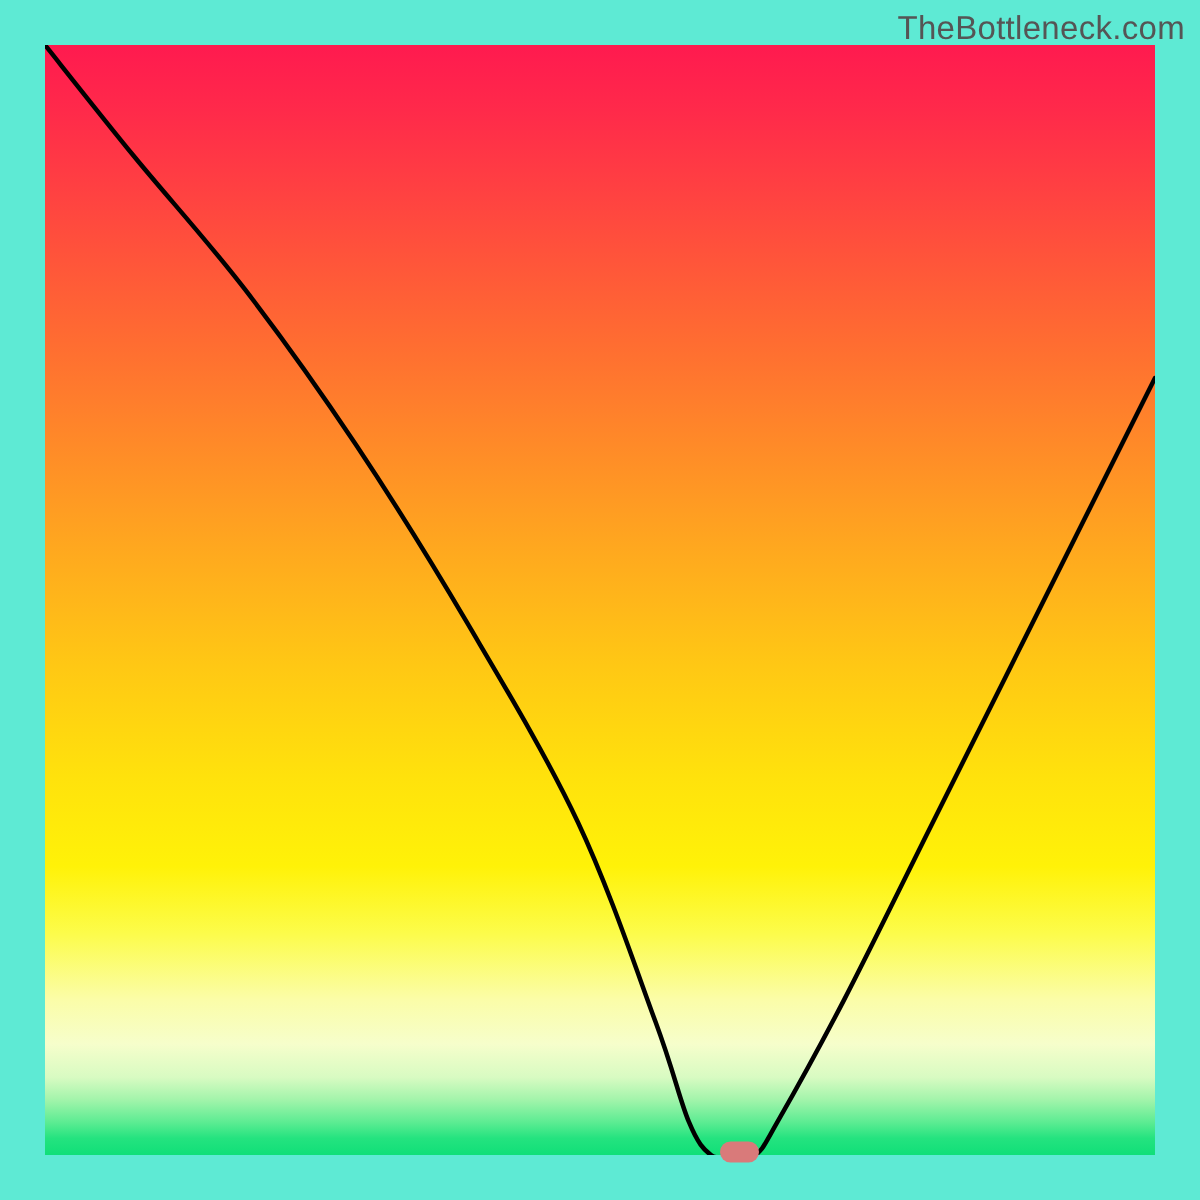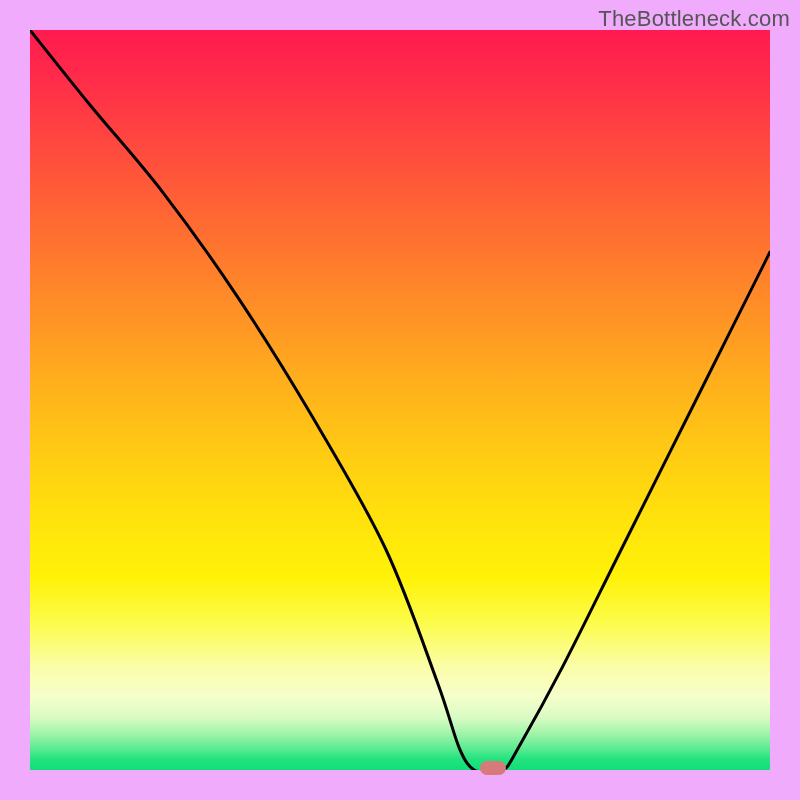--- a/index.html
+++ b/index.html
@@ -8,21 +8,21 @@
     width: 800px;
     height: 800px;
     background: #000;
     overflow: hidden;
     font-family: Arial, Helvetica, sans-serif;
   }
   .frame {
     position: relative;
     width: 800px;
     height: 800px;
-    background: #f0abfc;
+    background: #5eead4;
   }
   .watermark {
     position: absolute;
     top: 6px;
     right: 10px;
     color: #555;
     font-size: 22px;
     font-weight: 500;
     letter-spacing: 0.2px;
     z-index: 10;

